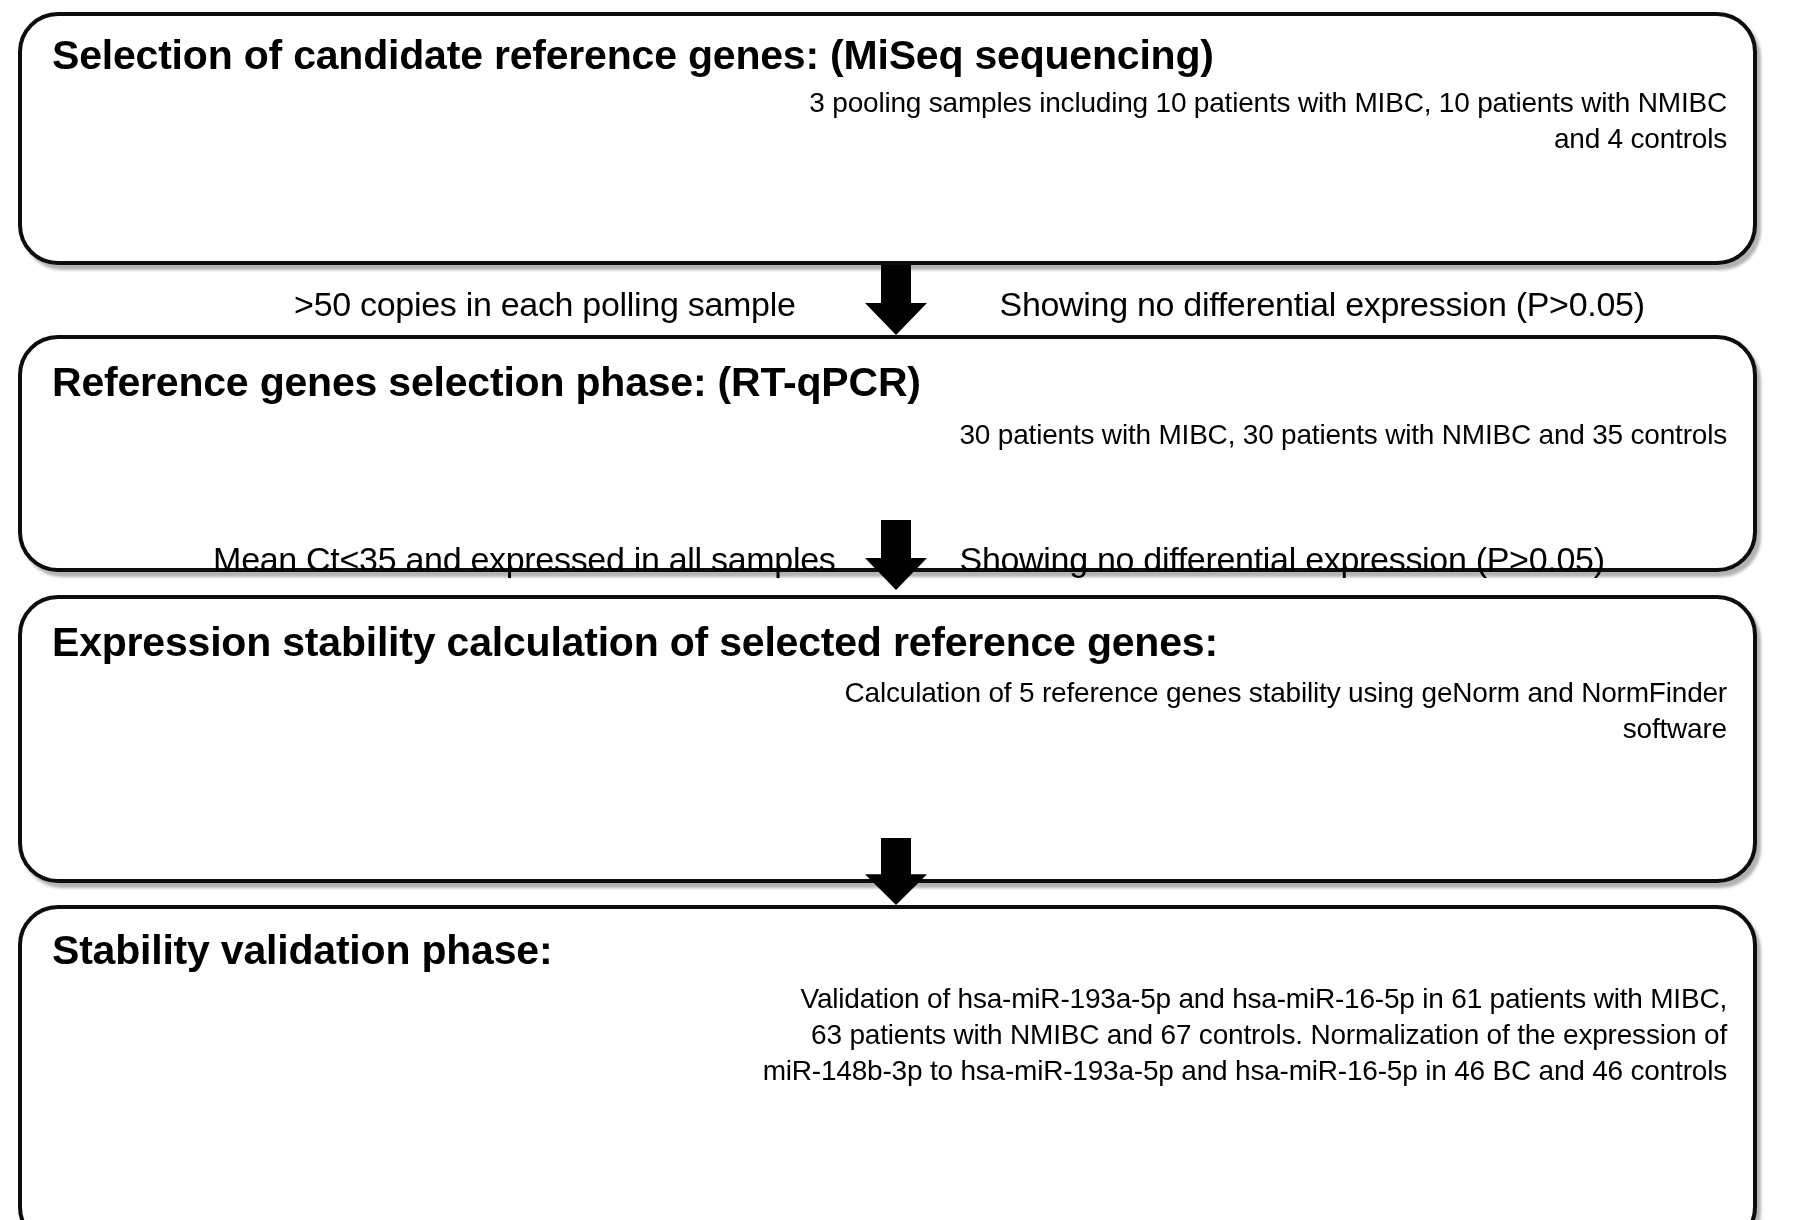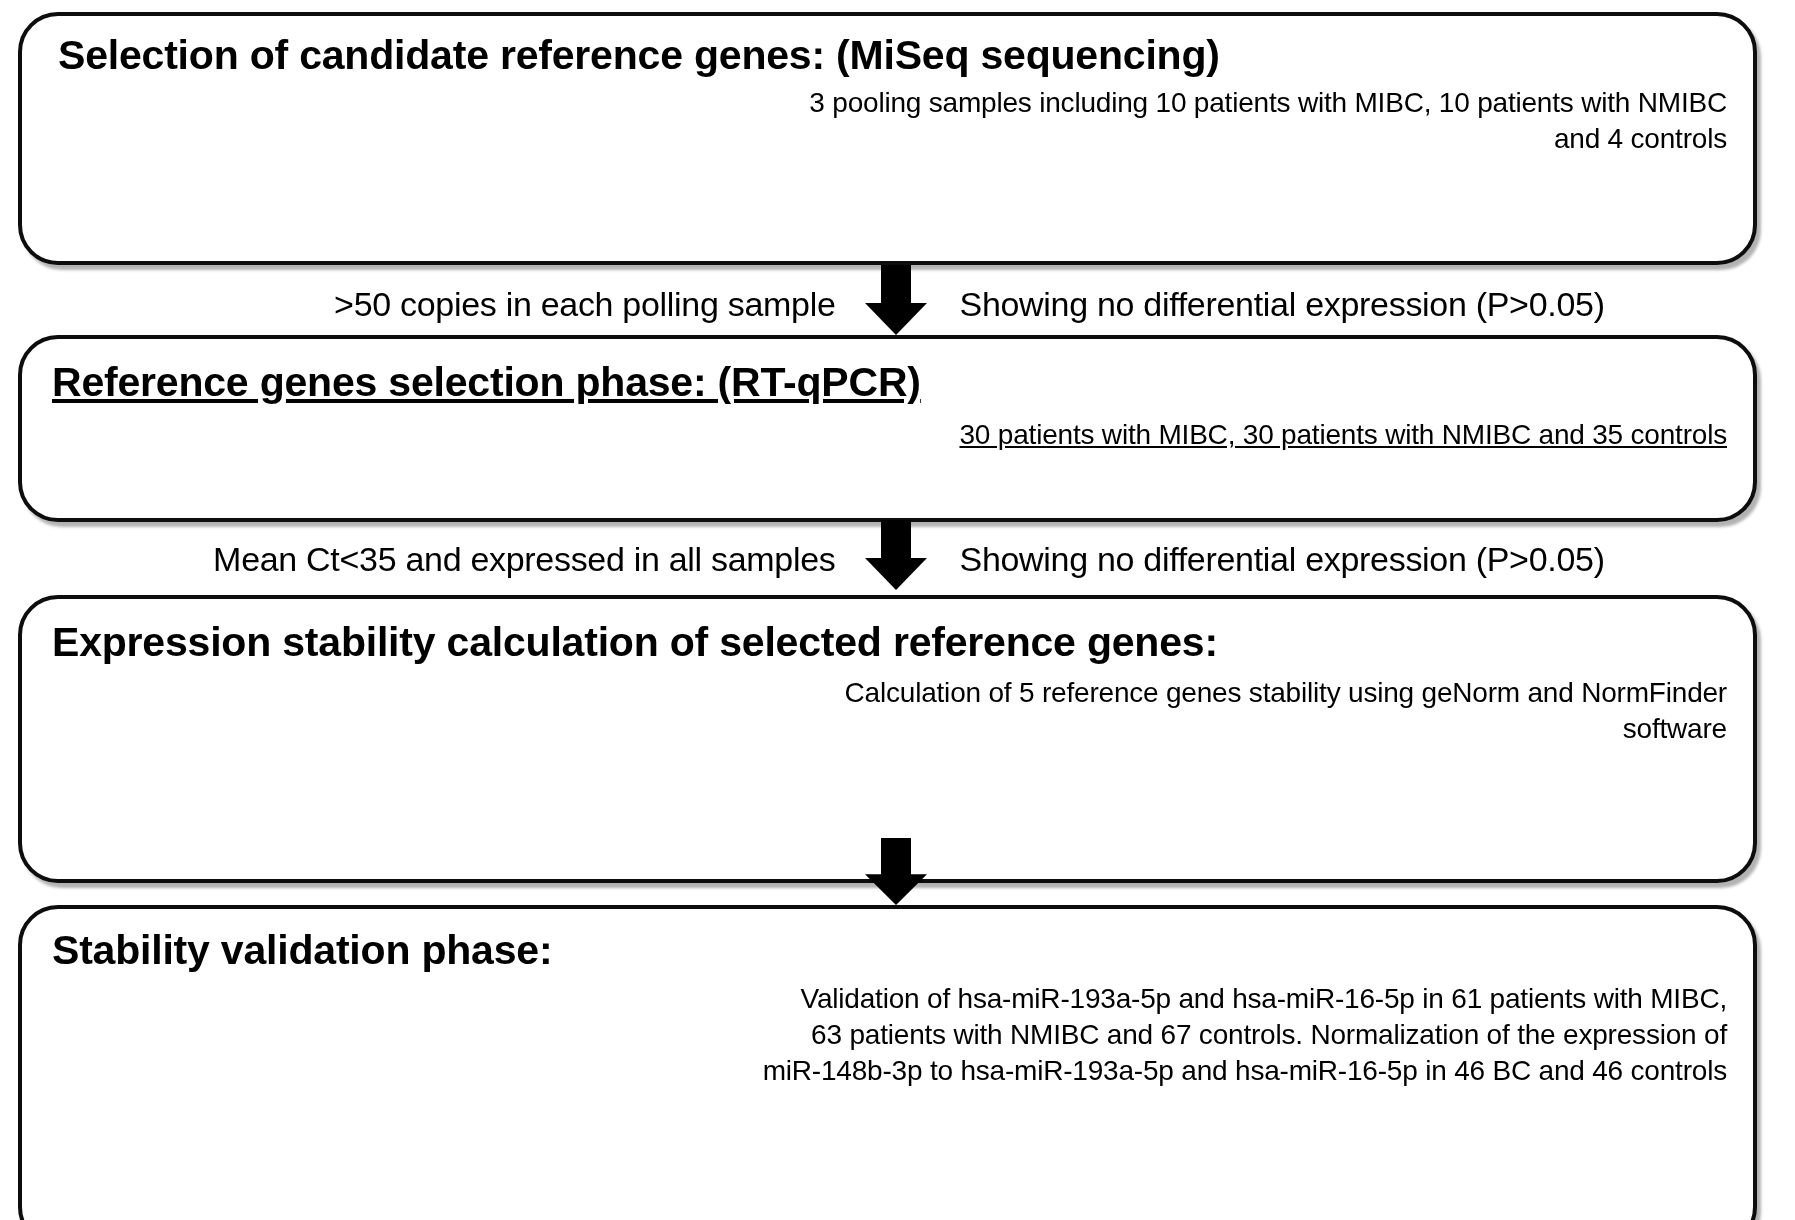--- a/index.html
+++ b/index.html
@@ -52,24 +52,24 @@
     text-align: right;
   }
 
   .node-body .bodyline {
     display: block;
     white-space: nowrap;
   }
 
   
   #box-selection   { top: 12px;  height: 253px; }
-  #box-selection .node-title { padding-left: 4px; margin-left: 6px; }
+  #box-selection .node-title { padding-left: 4px; }
   #box-selection .node-body  { padding-left: 4px; padding-top: 3px; }
 
-  #box-reference   { top: 335px; height: 187px; text-decoration: underline; }
+  #box-reference   { top: 335px; height: 237px; }
   #box-reference .node-title { padding-left: 4px; padding-top: 4px; }
   #box-reference .node-body  { padding-left: 4px; padding-top: 8px; }
 
   #box-stability   { top: 595px; height: 288px; }
   #box-stability .node-title { padding-left: 4px; padding-top: 4px; }
   #box-stability .node-body  { padding-left: 4px; padding-top: 6px; }
 
   #box-validation  { top: 905px; height: 342px; }
   #box-validation .node-title { padding-left: 4px; padding-top: 2px; }
   #box-validation .node-body  { padding-left: 4px; padding-top: 4px; }
@@ -77,21 +77,21 @@
   
   .connector {
     position: absolute;
     left: 0;
     width: 1795px;
     height: 70px;
     display: flex;
     align-items: center;
     justify-content: center;
   }
-  #connector-1 { top: 265px; }
+  #connector-1 { top: 265px; gap: 40px; }
   #connector-2 { top: 520px; }
   #connector-3 { top: 838px; height: 67px; }
 
   .conn-label {
     font-size: 34px;
     font-weight: normal;
     letter-spacing: -0.3px;
     white-space: nowrap;
     line-height: 1;
     padding-top: 8px;

